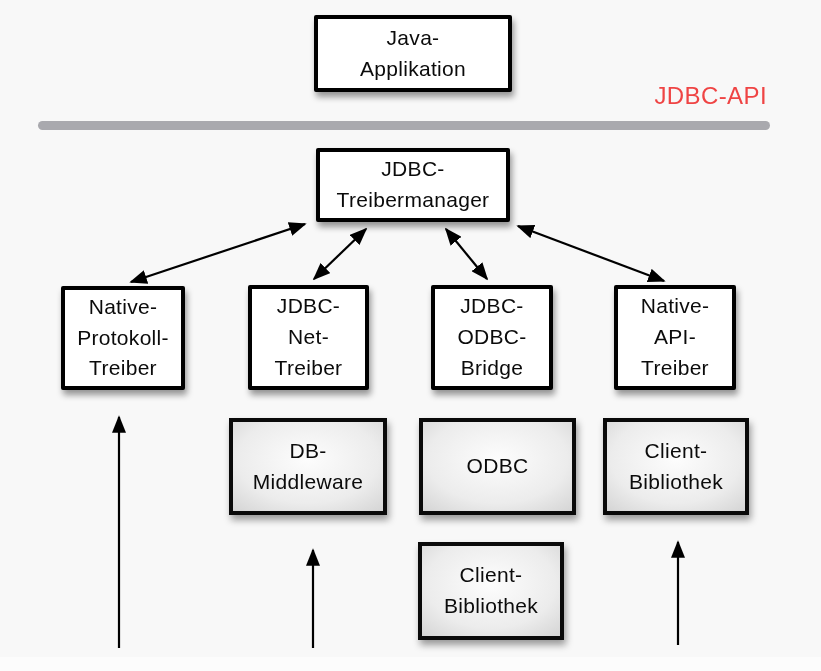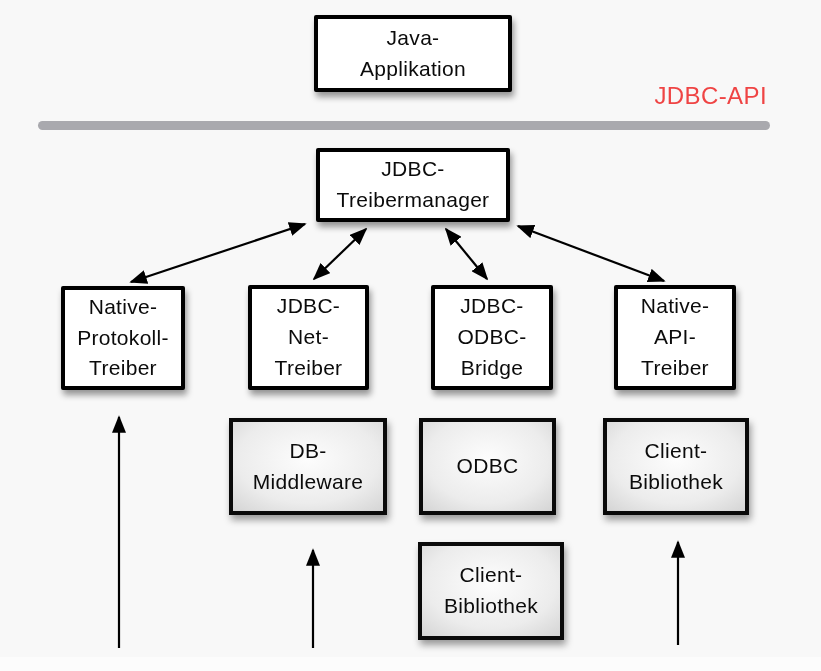--- a/index.html
+++ b/index.html
@@ -127,21 +127,21 @@
   <div class="node white-box" style="left:614px; top:285px; width:122px; height:105px;">
     <span class="lbl">Native-
 API-
 Treiber</span>
   </div>
 
   <div class="node gray-box" style="left:229px; top:418px; width:158px; height:97px;">
     <span class="lbl">DB-
 Middleware</span>
   </div>
-  <div class="node gray-box" style="left:419px; top:418px; width:137px; height:97px;text-align:center;">
+  <div class="node gray-box" style="left:419px; top:418px; width:157px; height:97px;text-align:center;">
     <span class="lbl">ODBC</span>
   </div>
   <div class="node gray-box" style="left:603px; top:418px; width:146px; height:97px;">
     <span class="lbl">Client-
 Bibliothek</span>
   </div>
   <div class="node gray-box" style="left:418px; top:542px; width:146px; height:98px;">
     <span class="lbl">Client-
 Bibliothek</span>
   </div>

